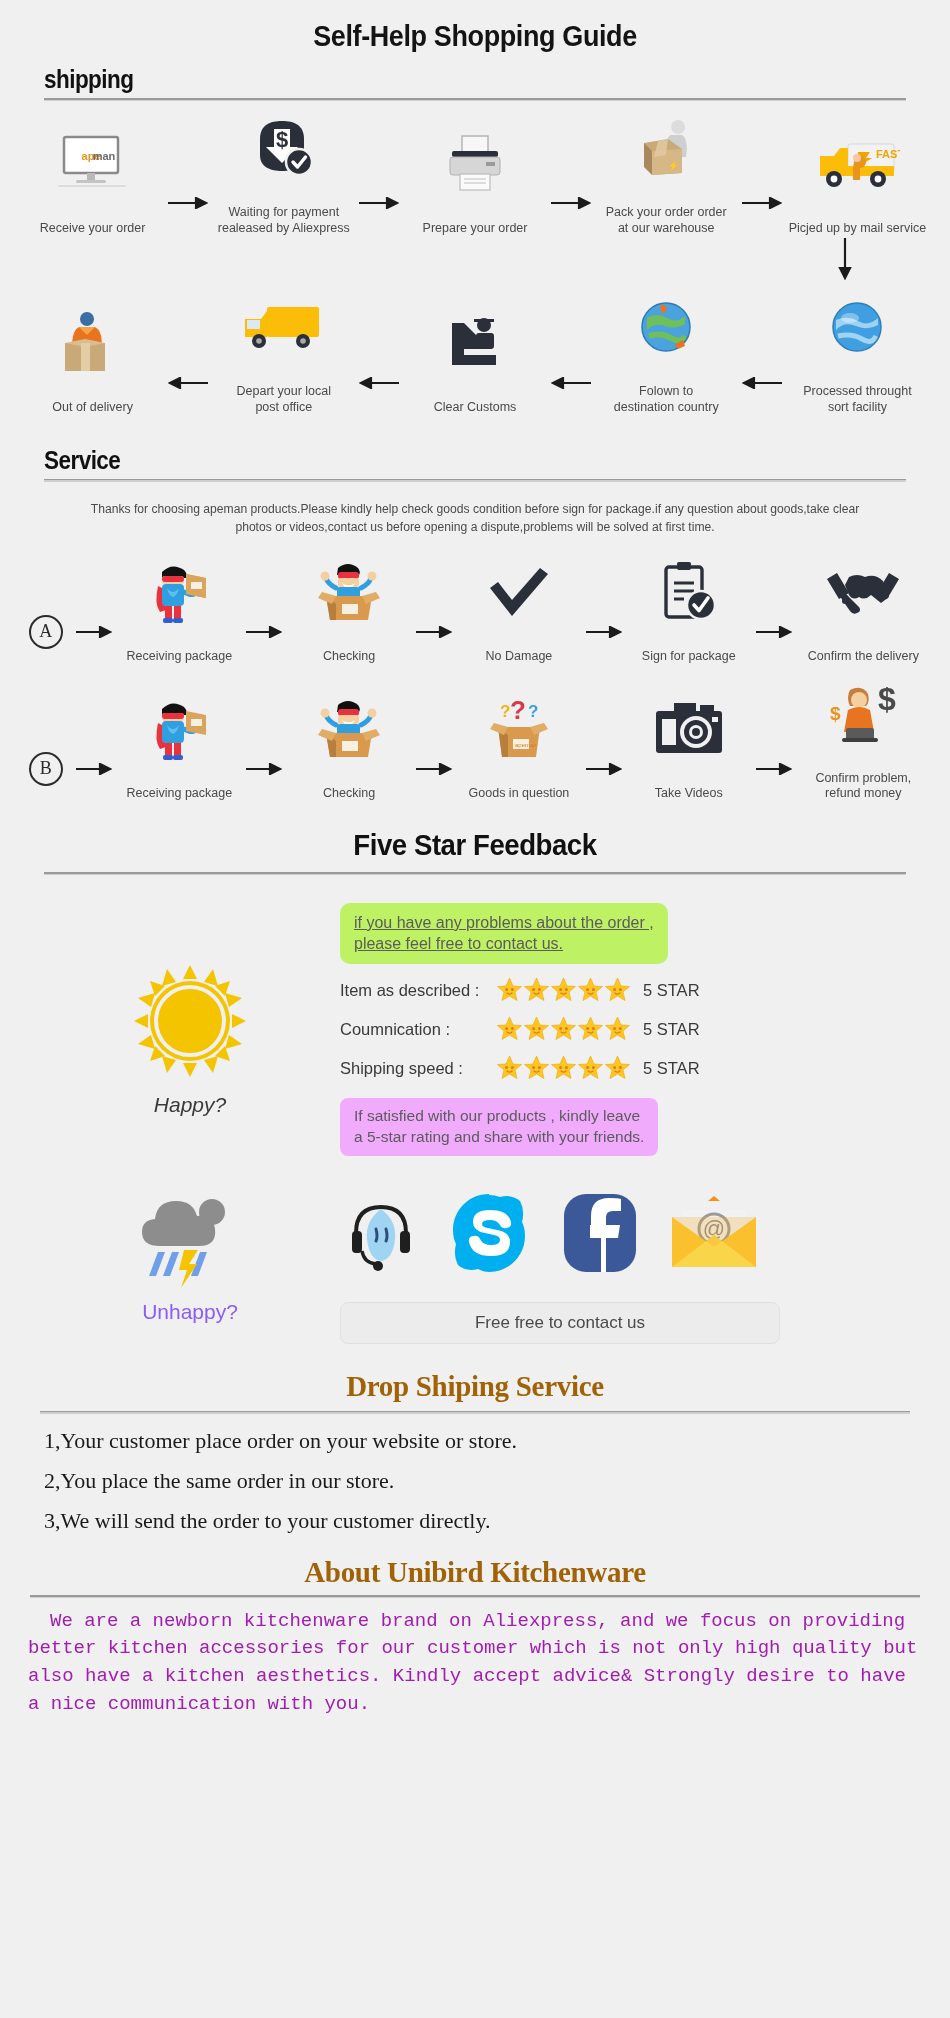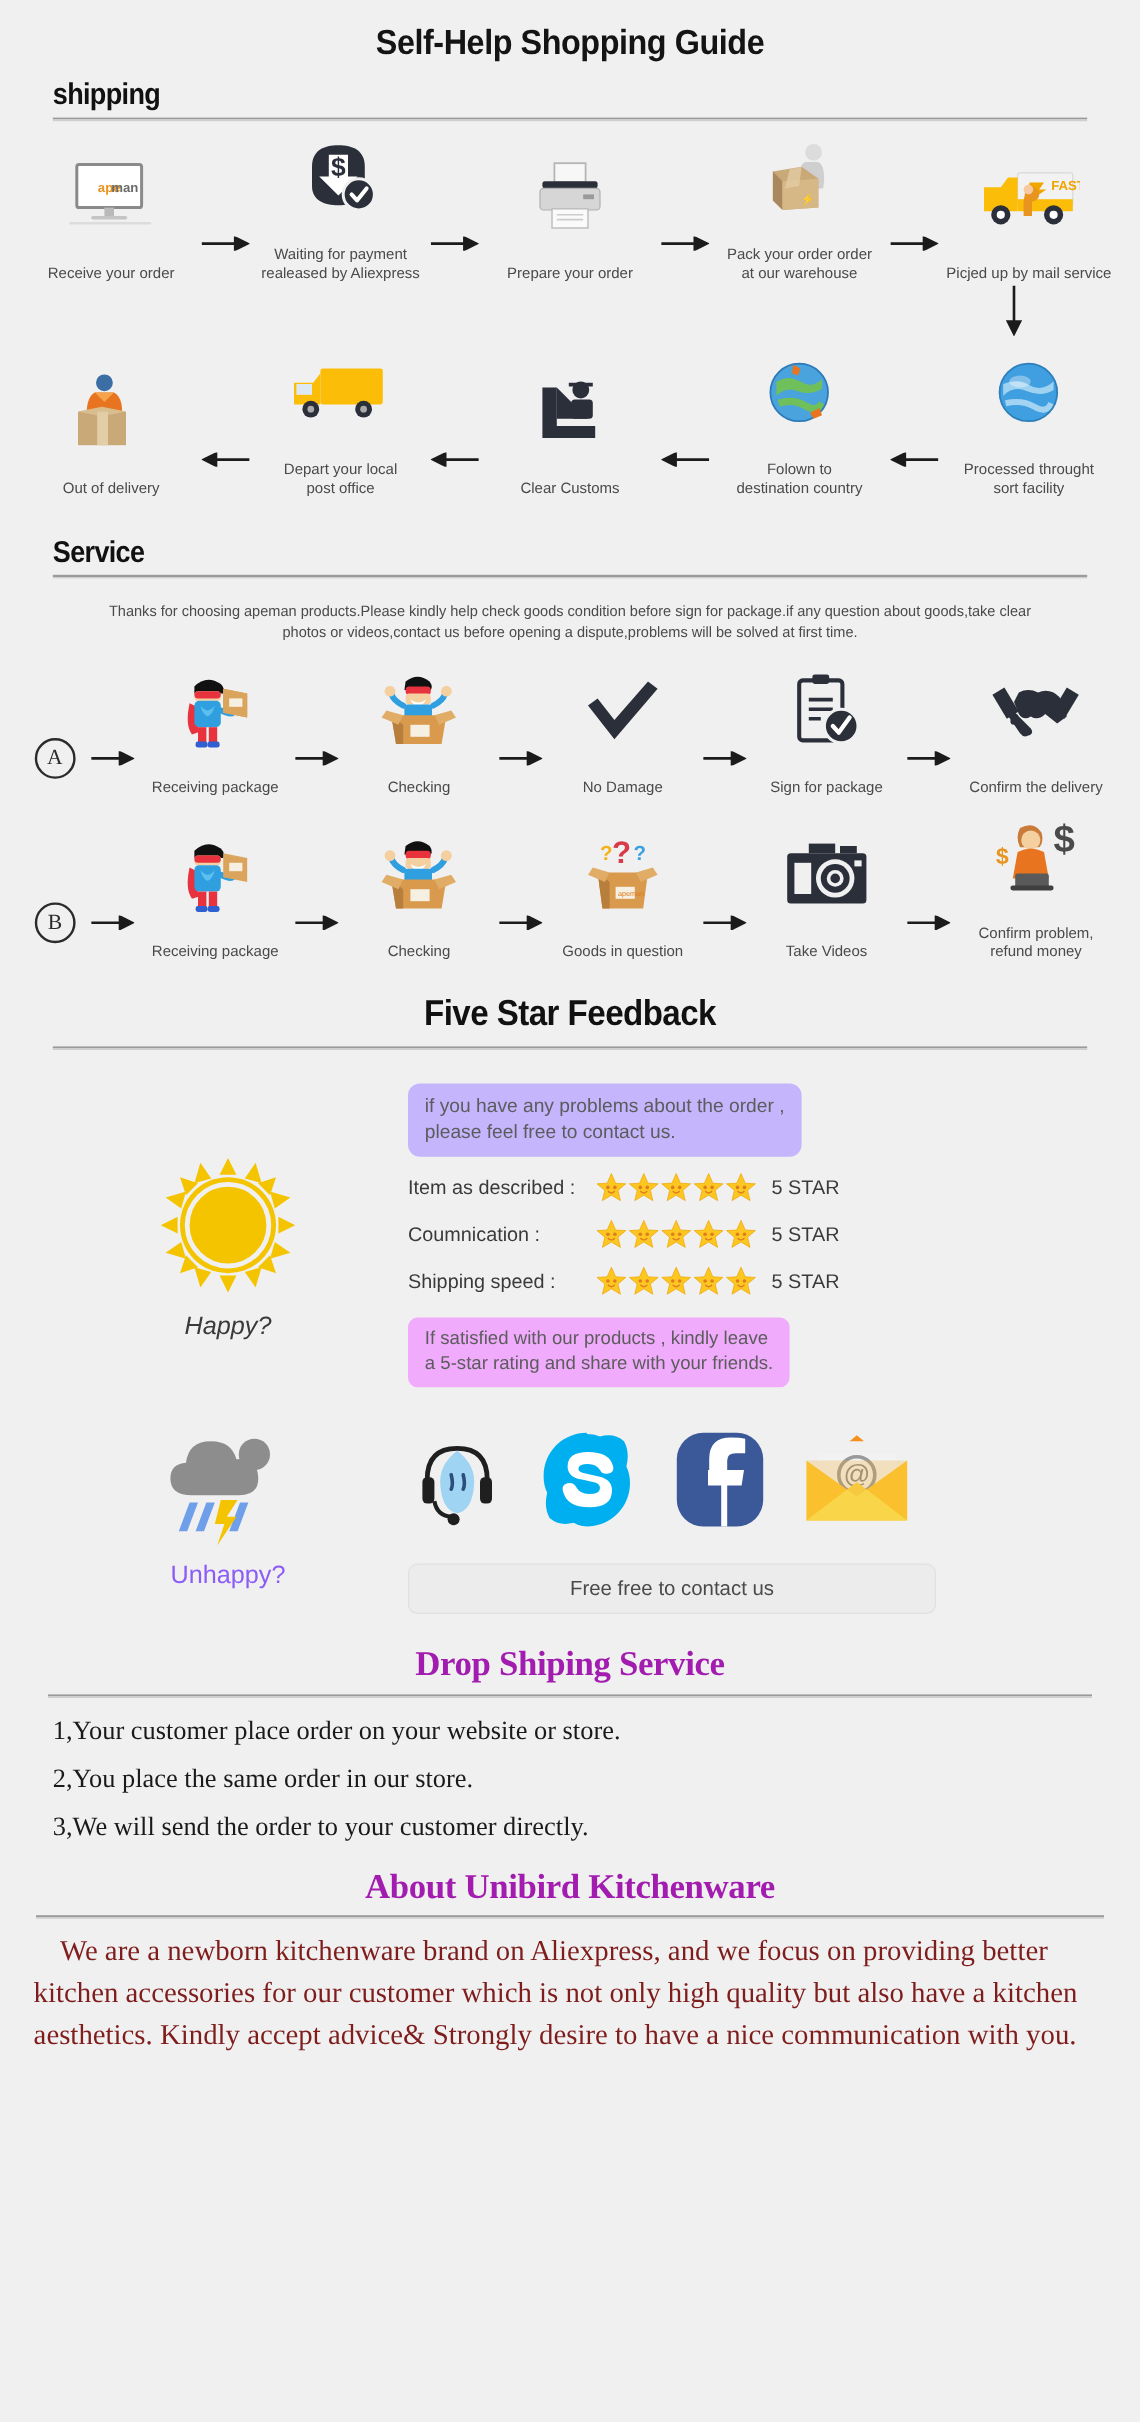--- a/index.html
+++ b/index.html
@@ -48,21 +48,21 @@
     font-weight: bold;
     color: #111;
     letter-spacing: -0.5px;
     transform: scaleX(0.92);
   }
   .serif-head {
     text-align: center;
     font-family: "Liberation Serif", serif;
     font-weight: bold;
     font-size: 29px;
-    color: #a21caf;
+    color: #a16207;
     letter-spacing: -0.3px;
   }
 
   
   .flow-row {
     display: flex;
     align-items: flex-end;
     justify-content: center;
     margin-top: 14px;
     padding: 0 20px;
@@ -139,27 +139,28 @@
     padding-top: 26px;
     font-style: italic;
   }
   .sun-label {
     margin-top: 10px;
     font-size: 21px;
     color: #3a3a3a;
   }
   .fb-col { flex: 1; padding-top: 4px; }
   .bubble {
-    background: #c4b5fd;
+    background: #bef264;
     border-radius: 10px;
     padding: 9px 14px;
     font-size: 16px;
     line-height: 1.35;
     color: #5c5c5c;
     display: inline-block;
+    text-decoration: underline;
   }
   .rating-row {
     display: flex;
     align-items: center;
     margin-top: 13px;
     font-size: 16.5px;
     color: #3a3a3a;
   }
   .rating-label { width: 150px; }
   .stars { display: flex; margin: 0 12px 0 6px; }
@@ -210,24 +211,24 @@
     font-family: "Liberation Serif", serif;
     font-size: 22px;
     color: #1a1a1a;
     margin: 14px 0 0 44px;
   }
 
   
   .about-rule { margin: 6px 30px 0 30px; height: 3px;
     background: linear-gradient(to bottom,#9a9a9a 0 50%,#cfcfcf 50% 100%); }
   .about-text {
-    font-family: Liberation Serif, serif;
-    font-size: 24px;
+    font-family: Liberation Mono, monospace;
+    font-size: 19px;
     line-height: 1.45;
-    color: #7f1d1d;
+    color: #a21caf;
     margin: 10px 28px 20px 28px;
     text-indent: 22px;
   }
 </style>
 </head>
 <body>
 
 <div class="page">
 
   <div class="main-title">Self-Help Shopping Guide</div>

